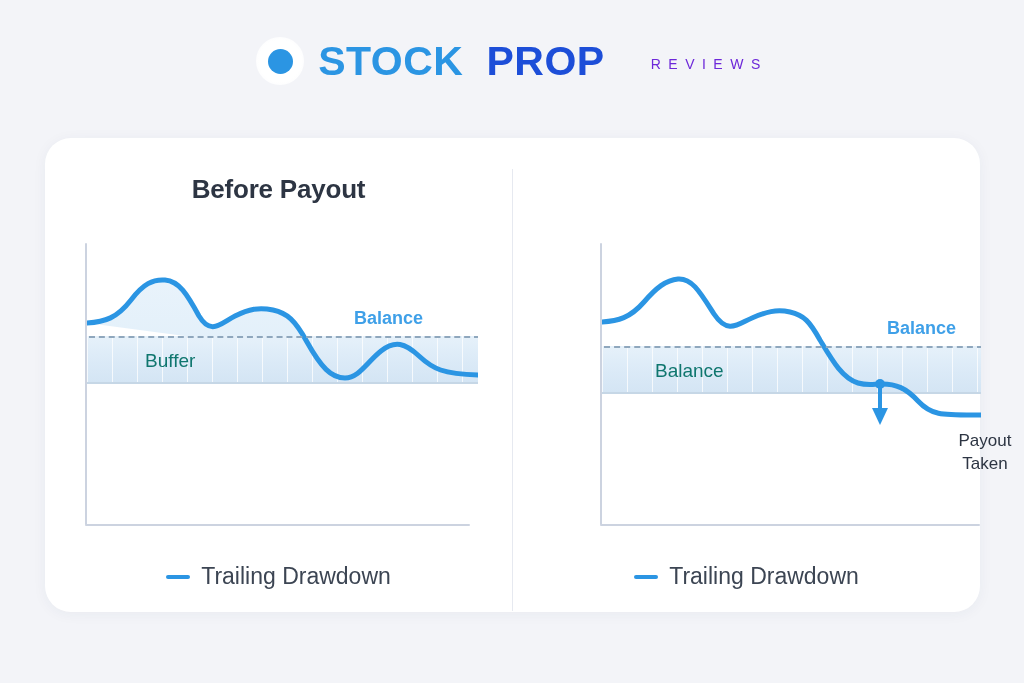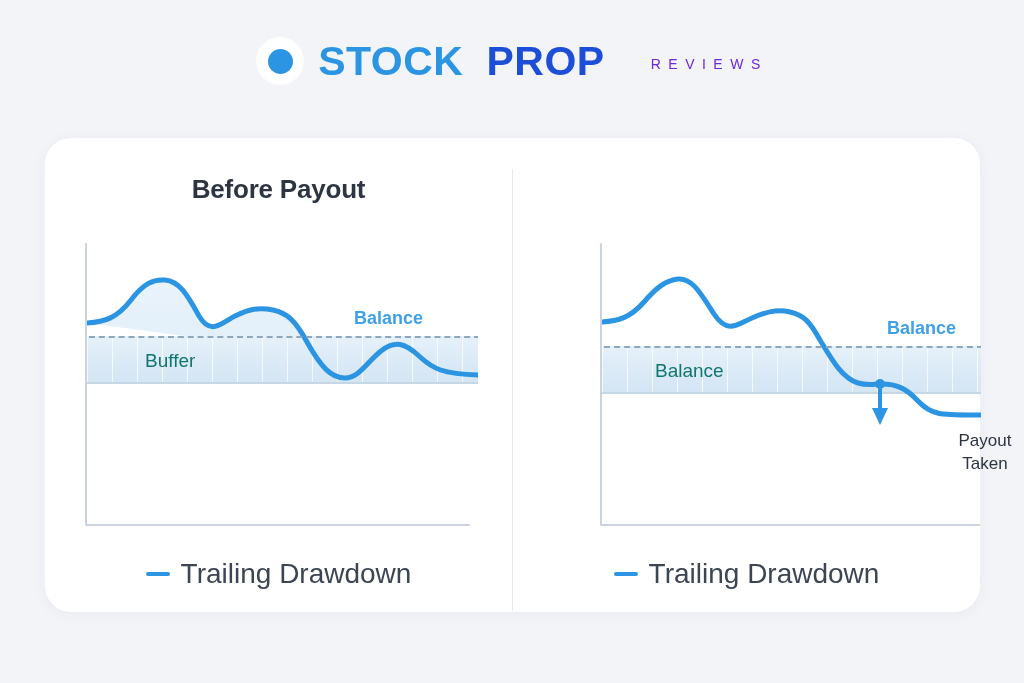--- a/index.html
+++ b/index.html
@@ -220,21 +220,21 @@
     gap: 11px;
   }
   .legend-dash {
     display: block;
     width: 24px;
     height: 4px;
     border-radius: 2px;
     background: #2b95e3;
   }
   .legend-label {
-    font-size: 28px;
+    font-size: 23px;
     color: #3c4553;
   }
 </style>
 </head>
 <body>
 
 <div id="logo-bar">
   <div id="logo">
     <div id="logo-main">
       <span id="logo-mark">

